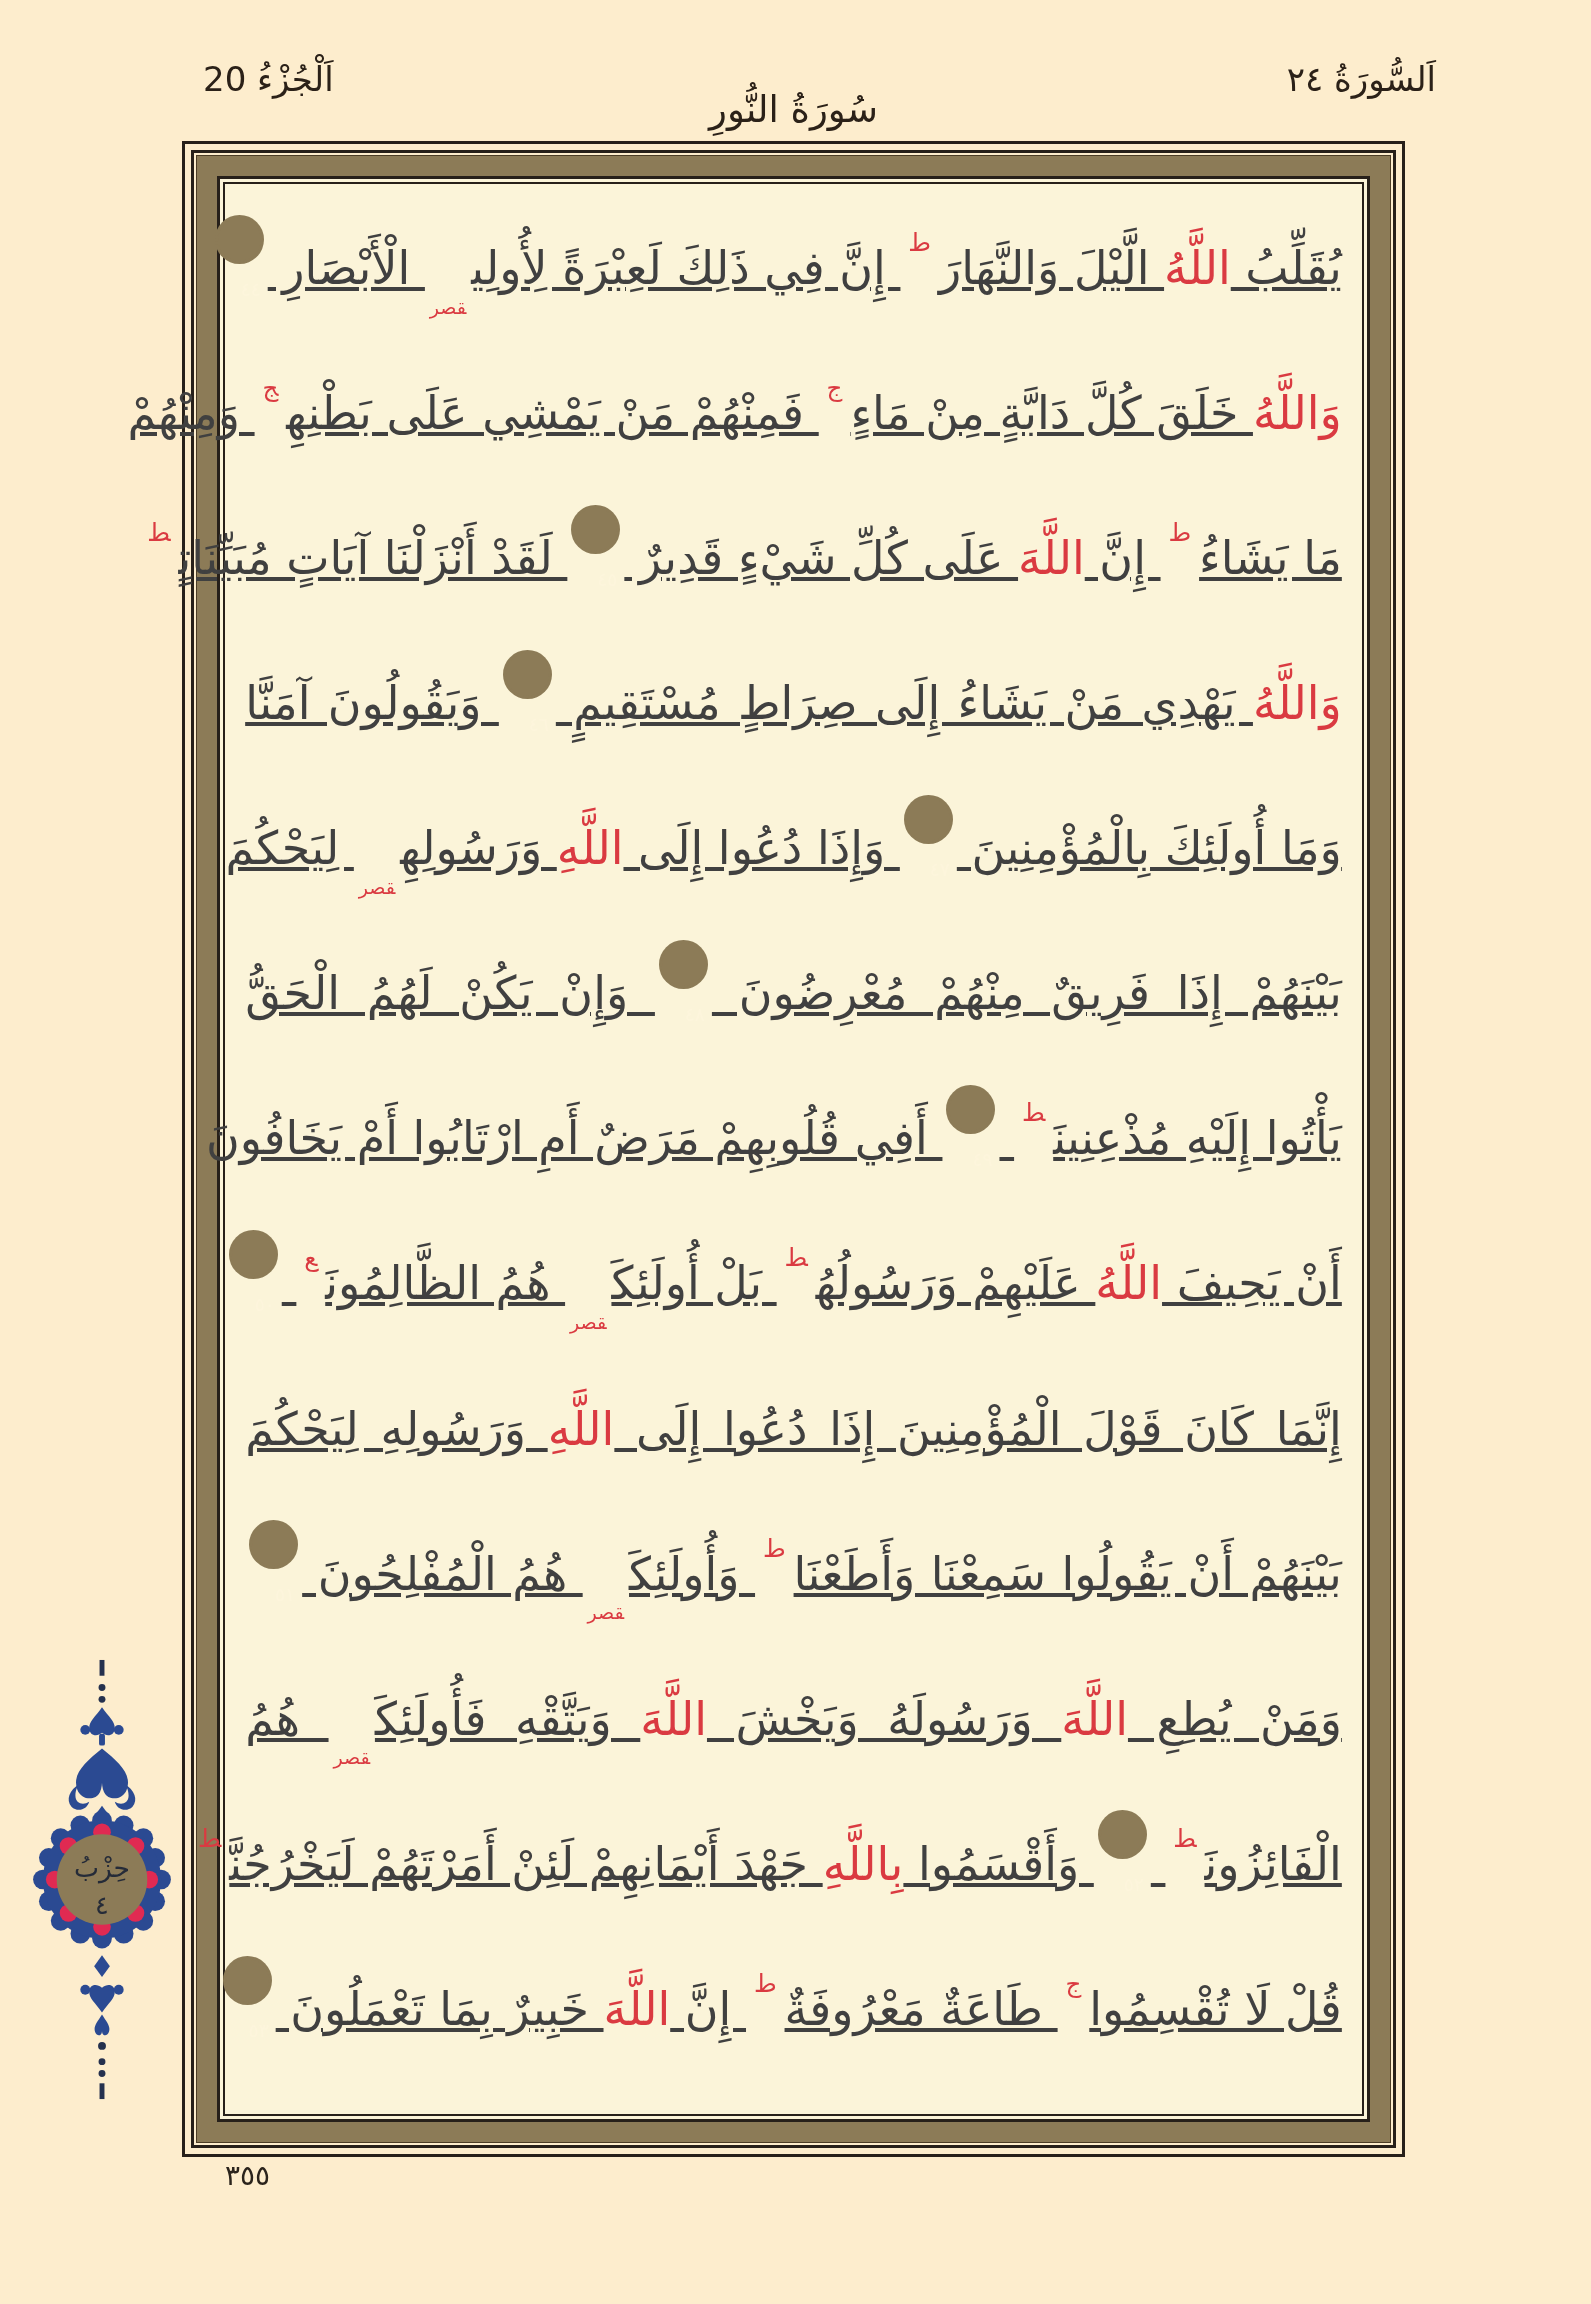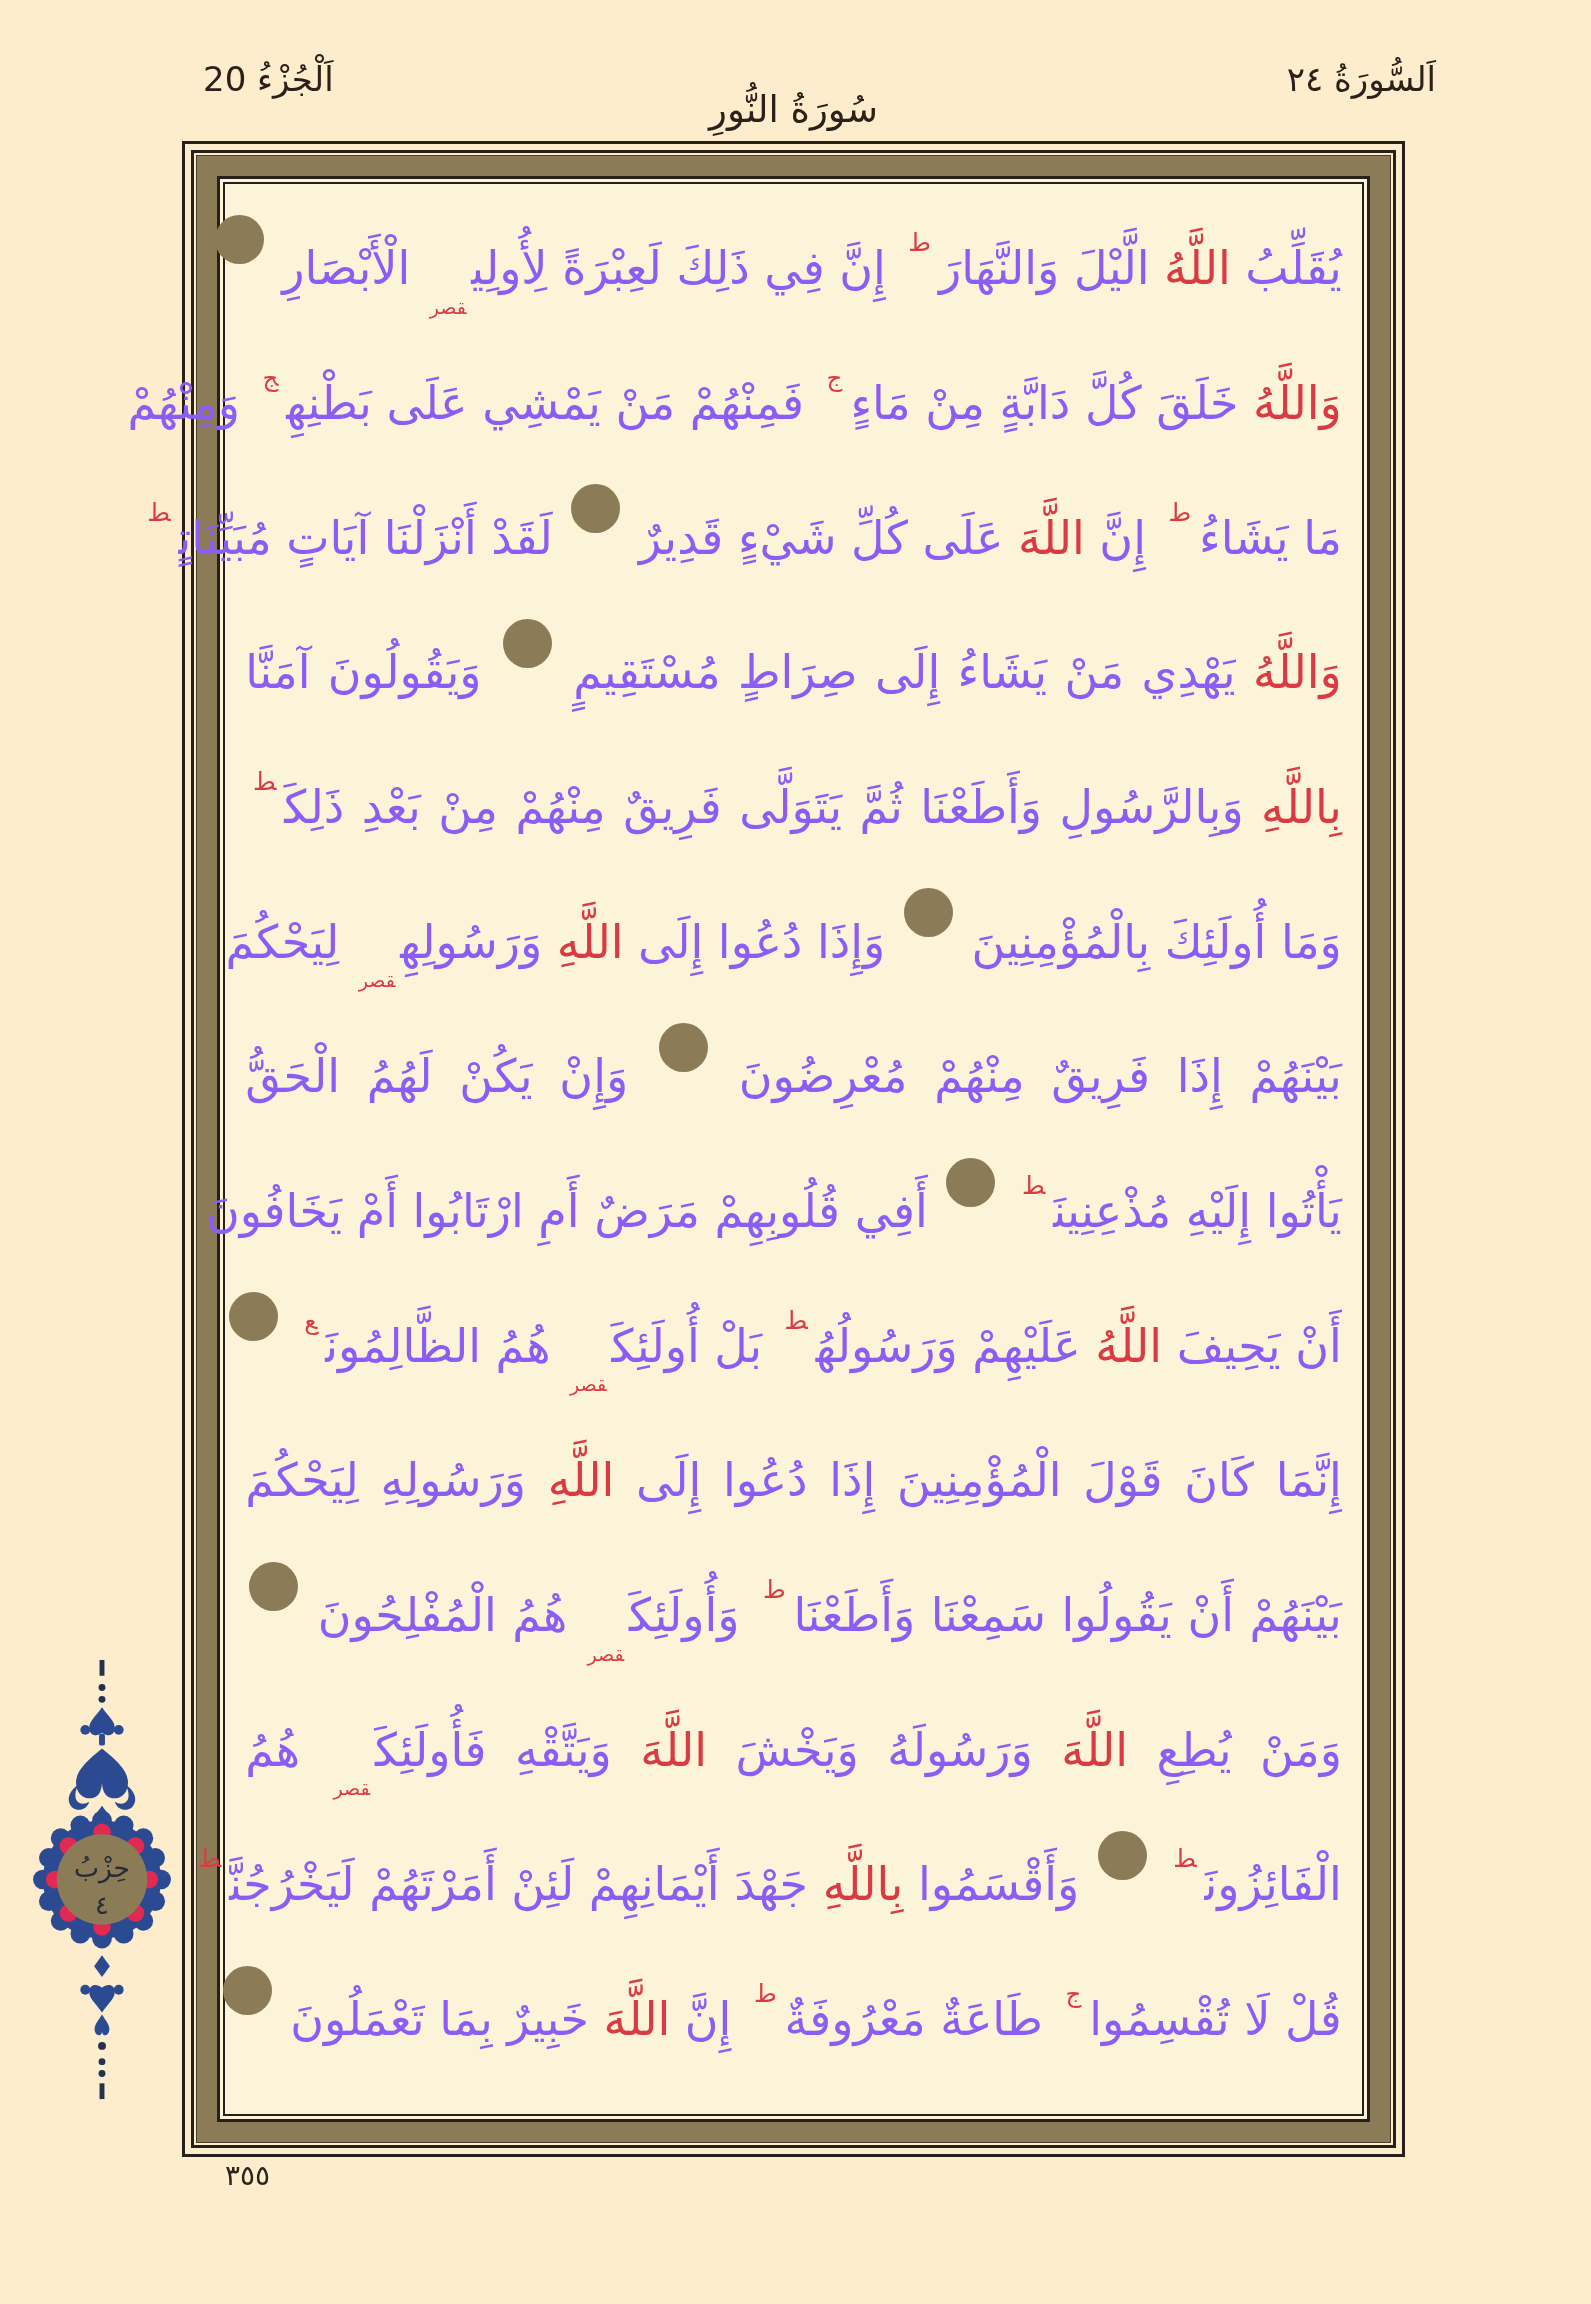--- a/index.html
+++ b/index.html
@@ -17,21 +17,21 @@
   .f1{width:100%;height:100%;box-sizing:border-box;border:3px solid #27201a;padding:5.9px;background:#fdedcd;}
   .f2{width:100%;height:100%;box-sizing:border-box;border:3px solid #27201a;padding:2px;background:#fdedcd;}
   .f3{width:100%;height:100%;box-sizing:border-box;border:1px solid #4c3d26;background:#8c7b57;padding:19.7px;}
   .f4{width:100%;height:100%;box-sizing:border-box;border:3px solid #27201a;background:#fbf4d9;padding:3.9px;}
   .f5{width:100%;height:100%;box-sizing:border-box;border:2px solid #27201a;background:#fbf4d9;padding:21.7px 19.7px;}
 
   
   .text-area{width:100%;height:100%;display:flex;flex-direction:column;direction:rtl;}
   .line{flex:1 1 0;line-height:125px;font-size:46px;text-align:justify;text-align-last:justify;
         white-space:nowrap;color:#201a13;}
-  .k{color:#8b5cf6;}
+  .k{color:#404040;text-decoration:underline;}
   .r{color:#da3a41;}
   .p{color:#da3a41;font-size:24.6px;position:relative;top:-33px;margin:0 7.9px;}
   .q{color:#da3a41;font-size:19px;position:relative;top:29.6px;margin:0 4.9px;}
   .aya{display:inline-block;width:43px;height:43px;background:#8c7b57;border:3.9px dotted #8c7b57;
        border-radius:50%;text-align:center;vertical-align:-11.8px;margin:0 4px;}
   .aya-num{display:inline-block;width:43px;color:#fdf5dc;font-size:18.7px;line-height:43px;text-align:center;}
 
   
   .hizb{position:absolute;left:27.6px;top:1658px;width:148px;height:445px;}
 
@@ -51,21 +51,20 @@
     <div class="f1">
       <div class="f2">
         <div class="f3">
           <div class="f4">
             <div class="f5">
               <div class="text-area">
                   <div class="line"><span class="k">يُقَلِّبُ </span><span class="r">اللَّهُ</span><span class="k"> الَّيْلَ وَالنَّهَارَ</span><span class="p">ط</span><span class="k"> إِنَّ فِي ذَلِكَ لَعِبْرَةً لِأُولِي</span><span class="q">قصر</span><span class="k"> الْأَبْصَارِ </span><span class="aya"><span class="aya-num">٤٤</span></span></div>
                   <div class="line"><span class="r">وَاللَّهُ</span><span class="k"> خَلَقَ كُلَّ دَابَّةٍ مِنْ مَاءٍ</span><span class="p">ج</span><span class="k"> فَمِنْهُمْ مَنْ يَمْشِي عَلَى بَطْنِهِ</span><span class="p">ج</span><span class="k"> وَمِنْهُمْ</span></div>
                   <div class="line"><span class="k">مَا يَشَاءُ</span><span class="p">ط</span><span class="k"> إِنَّ </span><span class="r">اللَّهَ</span><span class="k"> عَلَى كُلِّ شَيْءٍ قَدِيرٌ </span><span class="aya"><span class="aya-num">٤٥</span></span><span class="k"> لَقَدْ أَنْزَلْنَا آيَاتٍ مُبَيِّنَاتٍ</span><span class="p">ط</span></div>
                   <div class="line"><span class="r">وَاللَّهُ</span><span class="k"> يَهْدِي مَنْ يَشَاءُ إِلَى صِرَاطٍ مُسْتَقِيمٍ </span><span class="aya"><span class="aya-num">٤٦</span></span><span class="k"> وَيَقُولُونَ آمَنَّا</span></div>
-                  <div class="line"><span class="r">بِاللَّهِ</span><span class="k"> وَبِالرَّسُولِ وَأَطَعْنَا ثُمَّ يَتَوَلَّى فَرِيقٌ مِنْهُمْ مِنْ بَعْدِ ذَلِكَ</span><span class="p">ط</span></div>
                   <div class="line"><span class="k">وَمَا أُولَئِكَ بِالْمُؤْمِنِينَ </span><span class="aya"><span class="aya-num">٤٧</span></span><span class="k"> وَإِذَا دُعُوا إِلَى </span><span class="r">اللَّهِ</span><span class="k"> وَرَسُولِهِ</span><span class="q">قصر</span><span class="k"> لِيَحْكُمَ</span></div>
                   <div class="line"><span class="k">بَيْنَهُمْ إِذَا فَرِيقٌ مِنْهُمْ مُعْرِضُونَ </span><span class="aya"><span class="aya-num">٤٨</span></span><span class="k"> وَإِنْ يَكُنْ لَهُمُ الْحَقُّ</span></div>
                   <div class="line"><span class="k">يَأْتُوا إِلَيْهِ مُذْعِنِينَ</span><span class="p">ط</span><span class="k"> </span><span class="aya"><span class="aya-num">٤٩</span></span><span class="k"> أَفِي قُلُوبِهِمْ مَرَضٌ أَمِ ارْتَابُوا أَمْ يَخَافُونَ</span></div>
                   <div class="line"><span class="k">أَنْ يَحِيفَ </span><span class="r">اللَّهُ</span><span class="k"> عَلَيْهِمْ وَرَسُولُهُ</span><span class="p">ط</span><span class="k"> بَلْ أُولَئِكَ</span><span class="q">قصر</span><span class="k"> هُمُ الظَّالِمُونَ</span><span class="p">ع</span><span class="k"> </span><span class="aya"><span class="aya-num">٥٠</span></span></div>
                   <div class="line"><span class="k">إِنَّمَا كَانَ قَوْلَ الْمُؤْمِنِينَ إِذَا دُعُوا إِلَى </span><span class="r">اللَّهِ</span><span class="k"> وَرَسُولِهِ لِيَحْكُمَ</span></div>
                   <div class="line"><span class="k">بَيْنَهُمْ أَنْ يَقُولُوا سَمِعْنَا وَأَطَعْنَا</span><span class="p">ط</span><span class="k"> وَأُولَئِكَ</span><span class="q">قصر</span><span class="k"> هُمُ الْمُفْلِحُونَ </span><span class="aya"><span class="aya-num">٥١</span></span></div>
                   <div class="line"><span class="k">وَمَنْ يُطِعِ </span><span class="r">اللَّهَ</span><span class="k"> وَرَسُولَهُ وَيَخْشَ </span><span class="r">اللَّهَ</span><span class="k"> وَيَتَّقْهِ فَأُولَئِكَ</span><span class="q">قصر</span><span class="k"> هُمُ</span></div>
                   <div class="line"><span class="k">الْفَائِزُونَ</span><span class="p">ط</span><span class="k"> </span><span class="aya"><span class="aya-num">٥٢</span></span><span class="k"> وَأَقْسَمُوا </span><span class="r">بِاللَّهِ</span><span class="k"> جَهْدَ أَيْمَانِهِمْ لَئِنْ أَمَرْتَهُمْ لَيَخْرُجُنَّ</span><span class="p">ط</span></div>
                   <div class="line"><span class="k">قُلْ لَا تُقْسِمُوا</span><span class="p">ج</span><span class="k"> طَاعَةٌ مَعْرُوفَةٌ</span><span class="p">ط</span><span class="k"> إِنَّ </span><span class="r">اللَّهَ</span><span class="k"> خَبِيرٌ بِمَا تَعْمَلُونَ </span><span class="aya"><span class="aya-num">٥٣</span></span></div>
                 </div>

